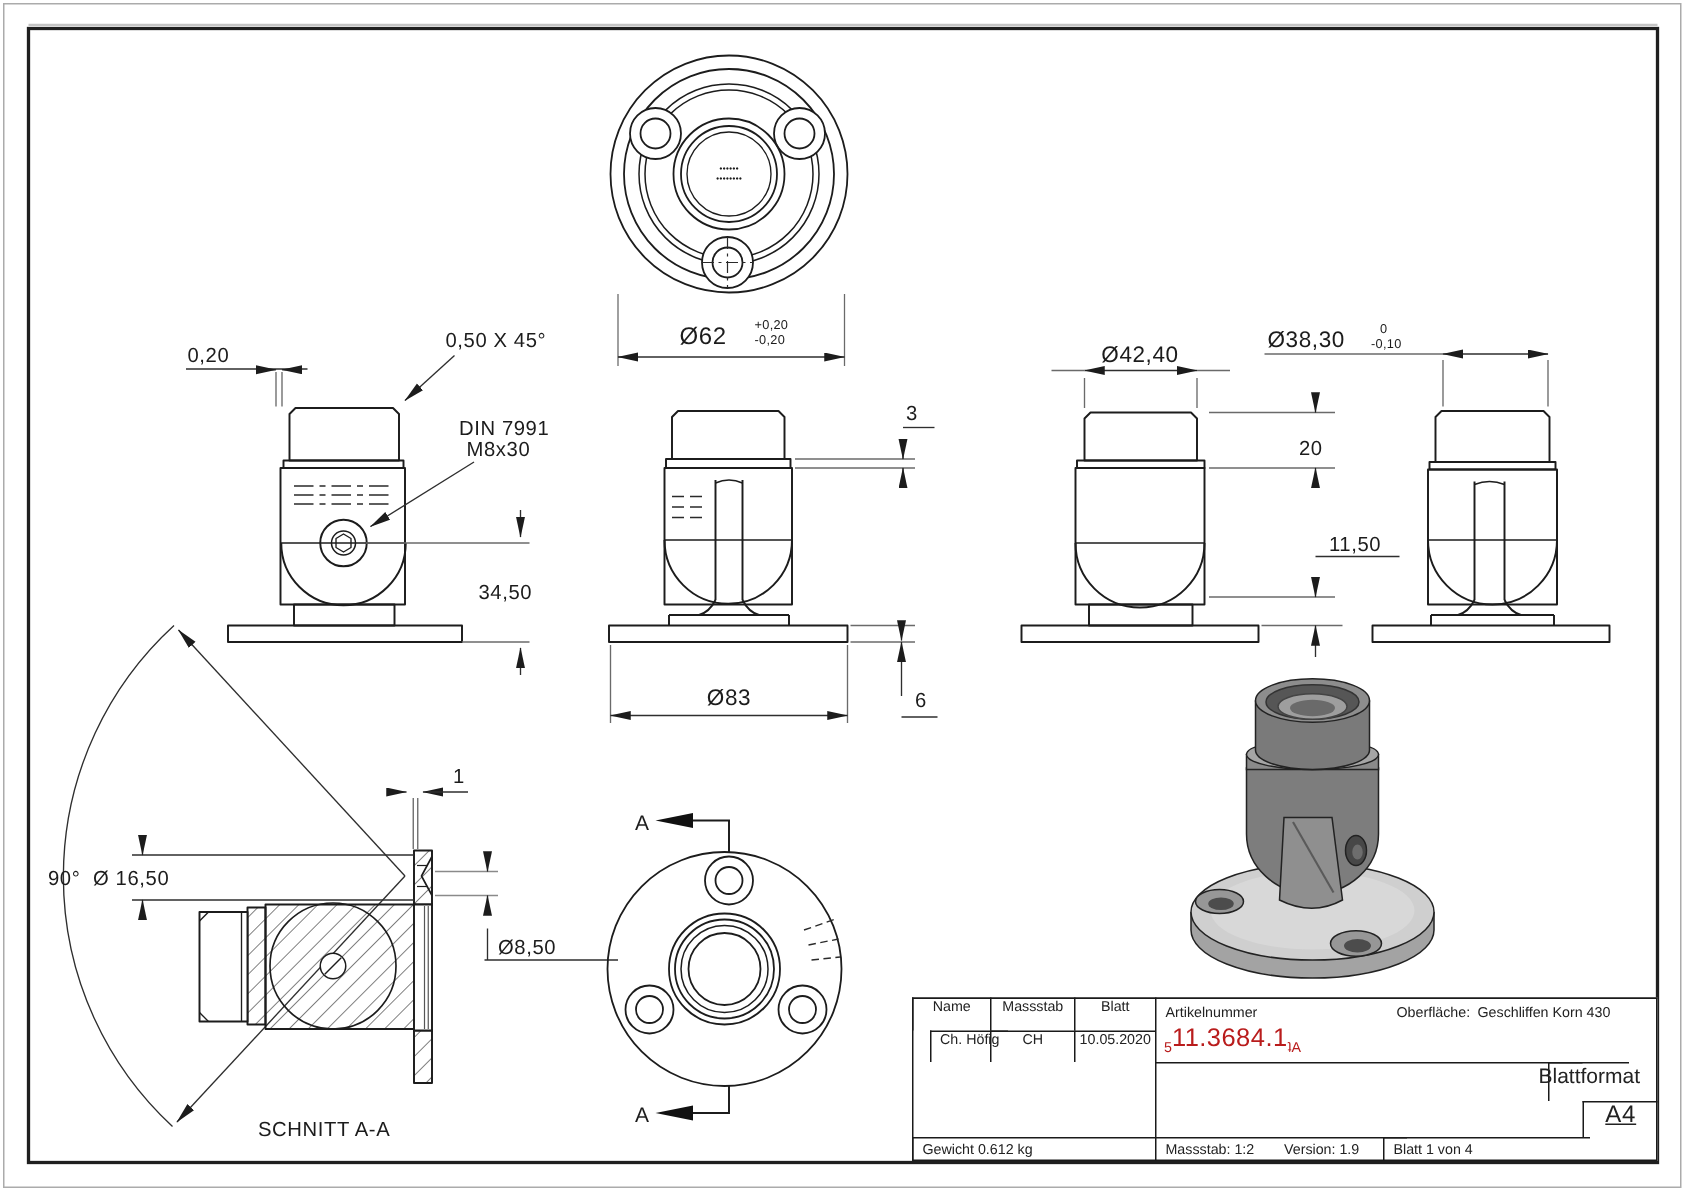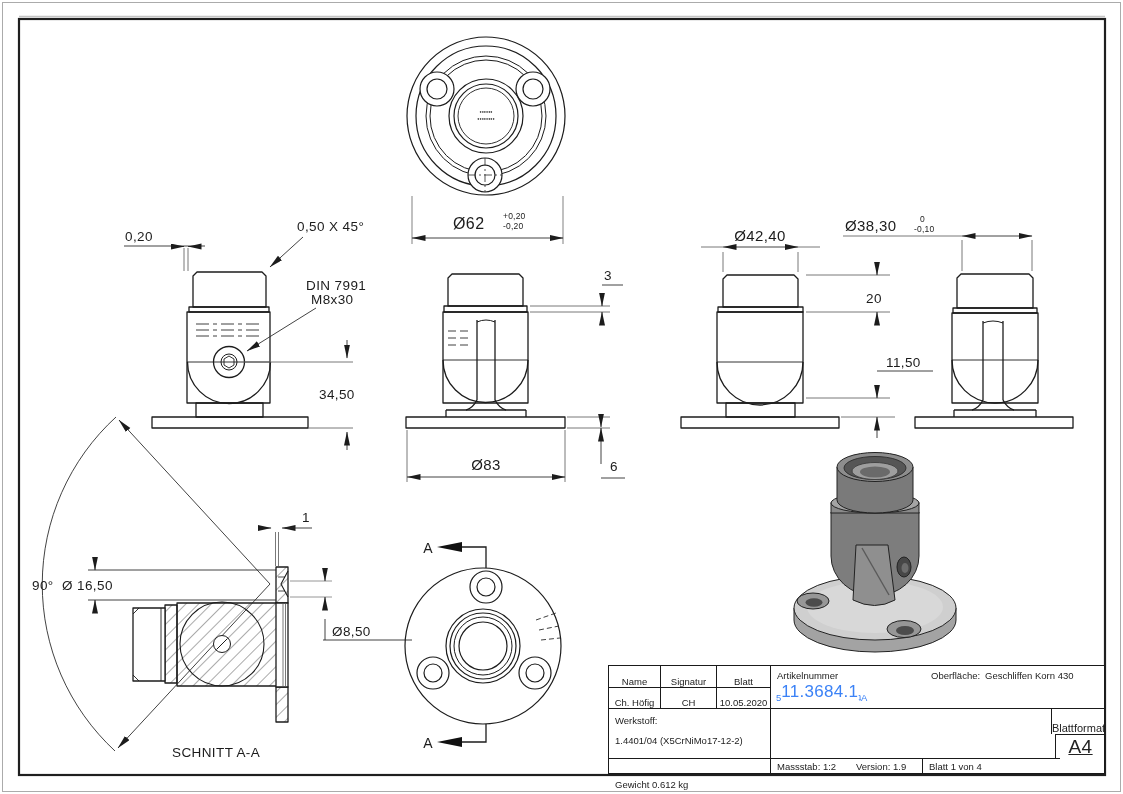--- a/index.html
+++ b/index.html
@@ -8,24 +8,24 @@
   svg text{fill:#1c1c1c;font-family:"Liberation Sans",sans-serif;letter-spacing:.4px;}
   .dimtxt{font-size:13.5px;}
   .bigdim{font-size:16px;}
   .middim{font-size:15px;}
   .toltxt{font-size:8.5px;letter-spacing:.2px;}
   .stamp{font-size:3.6px;font-weight:bold;letter-spacing:0;}
   
   #tblock{position:absolute;left:608px;top:665px;width:497px;height:109px;background:#fff;color:#222;}
   .cell{position:absolute;border-left:1px solid #1a1a1a;border-top:1px solid #1a1a1a;box-sizing:border-box;font-size:9.5px;}
   #tblock .outer{position:absolute;left:0;top:0;right:0;bottom:0;border:1.5px solid #1a1a1a;box-sizing:border-box;pointer-events:none;}
-  .cc{display:flex;align-items:flex-end;justify-content:center;}
-  .artnum{font-size:17px;letter-spacing:.3px;color:#3b82f6;}
+  .cc{display:flex;align-items:flex-start;justify-content:center;}
+  .artnum{font-size:17px;letter-spacing:.3px;color:#b91c1c;}
   .artsmall{font-size:9.5px;position:relative;top:4px;letter-spacing:0;}
-  .a4{font-size:19px;letter-spacing:.5px;text-decoration:underline;}
+  .a4{font-size:16px;letter-spacing:.5px;text-decoration:underline;}
 </style>
 </head>
 <body>
 
 <svg id="sheet" viewBox="0 0 1123 794">
   <defs>
     <marker id="arr" orient="auto-start-reverse" markerWidth="14" markerHeight="7" refX="13.5" refY="3" markerUnits="userSpaceOnUse">
       <path d="M0,0 L14,3 L0,6 Z" fill="#1c1c1c"></path>
     </marker>
     <pattern id="hatch" width="9" height="9" patternUnits="userSpaceOnUse" patternTransform="rotate(45)">
@@ -323,57 +323,53 @@
     <ellipse cx="875" cy="472" rx="15" ry="5.5" fill="#6a6a6a" stroke="none"></ellipse>
   </g>
 </svg>
 
 <div id="tblock">
 
   <div class="cell cc" style="left:0;top:0;width:52px;height:22px">
       <span>Name</span>
     </div>
   <div class="cell cc" style="left:52px;top:0;width:56px;height:22px">
-      <span>Signatur</span>
+      <span>Massstab</span>
     </div>
   <div class="cell cc" style="left:108px;top:0;width:54px;height:22px">
       <span>Blatt</span>
     </div>
 
-  <div class="cell cc" style="left:0;top:22px;width:52px;height:21px">
+  <div class="cell cc" style="left:12px;top:22px;width:52px;height:21px">
       <span>Ch. Höfig</span>
     </div>
   <div class="cell cc" style="left:52px;top:22px;width:56px;height:21px">
       <span>CH</span>
     </div>
   <div class="cell cc" style="left:108px;top:22px;width:54px;height:21px">
       <span>10.05.2020</span>
     </div>
 
   <div class="cell" style="left:162px;top:0;width:335px;height:43px">
     <span style="position:absolute;left:6px;top:4px">Artikelnummer</span>
     <span style="position:absolute;left:160px;top:4px">Oberfläche:</span>
     <span style="position:absolute;left:214px;top:4px">Geschliffen Korn 430</span>
     <span class="artnum" style="position:absolute;left:5px;top:16px"><span class="artsmall">5</span><span>11.3684.1</span><span class="artsmall">ʇA</span></span>
   </div>
 
-  <div class="cell" style="left:0;top:43px;width:162px;height:50px">
-    <span style="position:absolute;left:6px;top:6px">Werkstoff:</span>
-    <span style="position:absolute;left:6px;top:26px">1.4401/04 (X5CrNiMo17-12-2)</span>
-  </div>
   <div class="cell" style="left:162px;top:43px;width:285px;height:50px"></div>
-  <div class="cell cc" style="left:443px;top:43px;width:54px;height:26px;font-size:11px">
+  <div class="cell cc" style="left:424px;top:43px;width:54px;height:26px;font-size:14px">
       <span>Blattformat</span>
     </div>
   <div class="cell cc a4" style="left:447px;top:69px;width:50px;height:24px">
       <span>A4</span>
     </div>
 
   <div class="cell" style="left:0;top:93px;width:162px;height:16px">
-      <span style="position:absolute;left:6px;top:20px">Gewicht 0.612 kg</span>
+      <span style="position:absolute;left:6px;top:2px">Gewicht 0.612 kg</span>
     </div>
   <div class="cell" style="left:162px;top:93px;width:168px;height:16px">
     <span style="position:absolute;left:6px;top:2px">Massstab: 1:2</span>
     <span style="position:absolute;left:85px;top:2px">Version: 1.9</span>
   </div>
   <div class="cell" style="left:314px;top:93px;width:138px;height:16px">
       <span style="position:absolute;left:6px;top:2px">Blatt 1 von 4</span>
     </div>
   <div class="outer"></div>
 </div>

